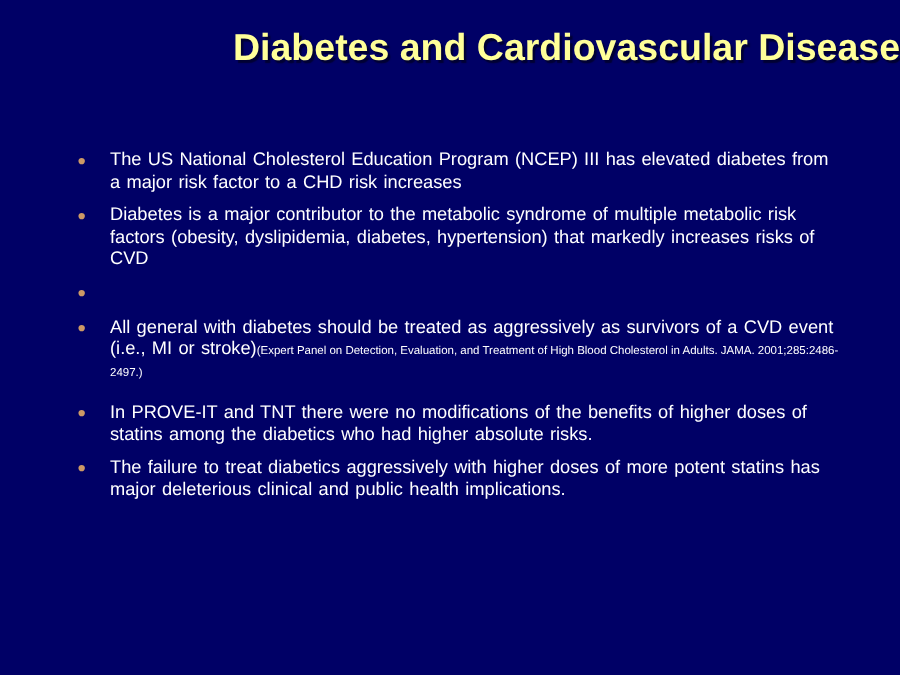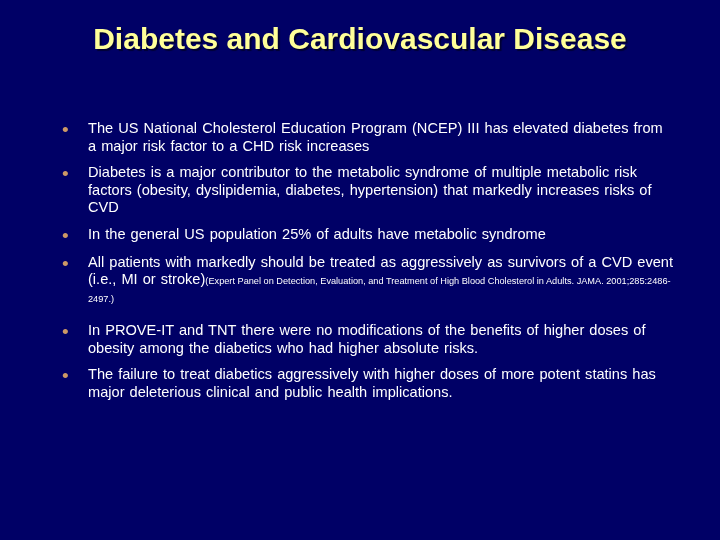--- a/index.html
+++ b/index.html
@@ -18,21 +18,21 @@
     width: 720px;
     height: 540px;
     background: #000066;
     box-sizing: border-box;
   }
   .slide-title {
     position: absolute;
     top: 22px;
     left: 0;
     width: 720px;
-    text-align: center;
+    text-align: right;
     color: #ffff99;
     font-size: 30px;
     font-weight: bold;
     letter-spacing: 0px;
     text-shadow: 2px 2px 1px #000033;
   }
   .body {
     position: absolute;
     top: 120px;
     left: 62px;
@@ -83,31 +83,30 @@
       <span class="bullet-text"><span>The US National Cholesterol Education Program (NCEP) III has elevated diabetes from a major risk factor to a CHD risk increases</span></span>
     </div>
 
     <div class="bullet-row">
       <span class="bullet-mark">•</span>
       <span class="bullet-text"><span>Diabetes is a major contributor to the metabolic syndrome of multiple metabolic risk factors (obesity, dyslipidemia, diabetes, hypertension) that markedly increases risks of CVD</span></span>
     </div>
 
     <div class="bullet-row">
       <span class="bullet-mark">•</span>
-      <span class="bullet-text"><span>In the general US population 25% of adults have metabolic syndrome</span></span>
     </div>
 
     <div class="bullet-row">
       <span class="bullet-mark">•</span>
-      <span class="bullet-text"><span>All patients with markedly should be treated as aggressively as survivors of a CVD event (i.e., MI or stroke)</span><span class="cite">(Expert Panel on Detection, Evaluation, and Treatment of High Blood Cholesterol in Adults. JAMA. 2001;285:2486-2497.)</span></span>
+      <span class="bullet-text"><span>All general with diabetes should be treated as aggressively as survivors of a CVD event (i.e., MI or stroke)</span><span class="cite">(Expert Panel on Detection, Evaluation, and Treatment of High Blood Cholesterol in Adults. JAMA. 2001;285:2486-2497.)</span></span>
     </div>
 
     <div class="bullet-row gap-before">
       <span class="bullet-mark">•</span>
-      <span class="bullet-text"><span>In PROVE-IT and TNT there were no modifications of the benefits of higher doses of obesity among the diabetics who had higher absolute risks.</span></span>
+      <span class="bullet-text"><span>In PROVE-IT and TNT there were no modifications of the benefits of higher doses of statins among the diabetics who had higher absolute risks.</span></span>
     </div>
 
     <div class="bullet-row">
       <span class="bullet-mark">•</span>
       <span class="bullet-text"><span>The failure to treat diabetics aggressively with higher doses of more potent statins has major deleterious clinical and public health implications.</span></span>
     </div>
 
   </div>
 </div>
 

